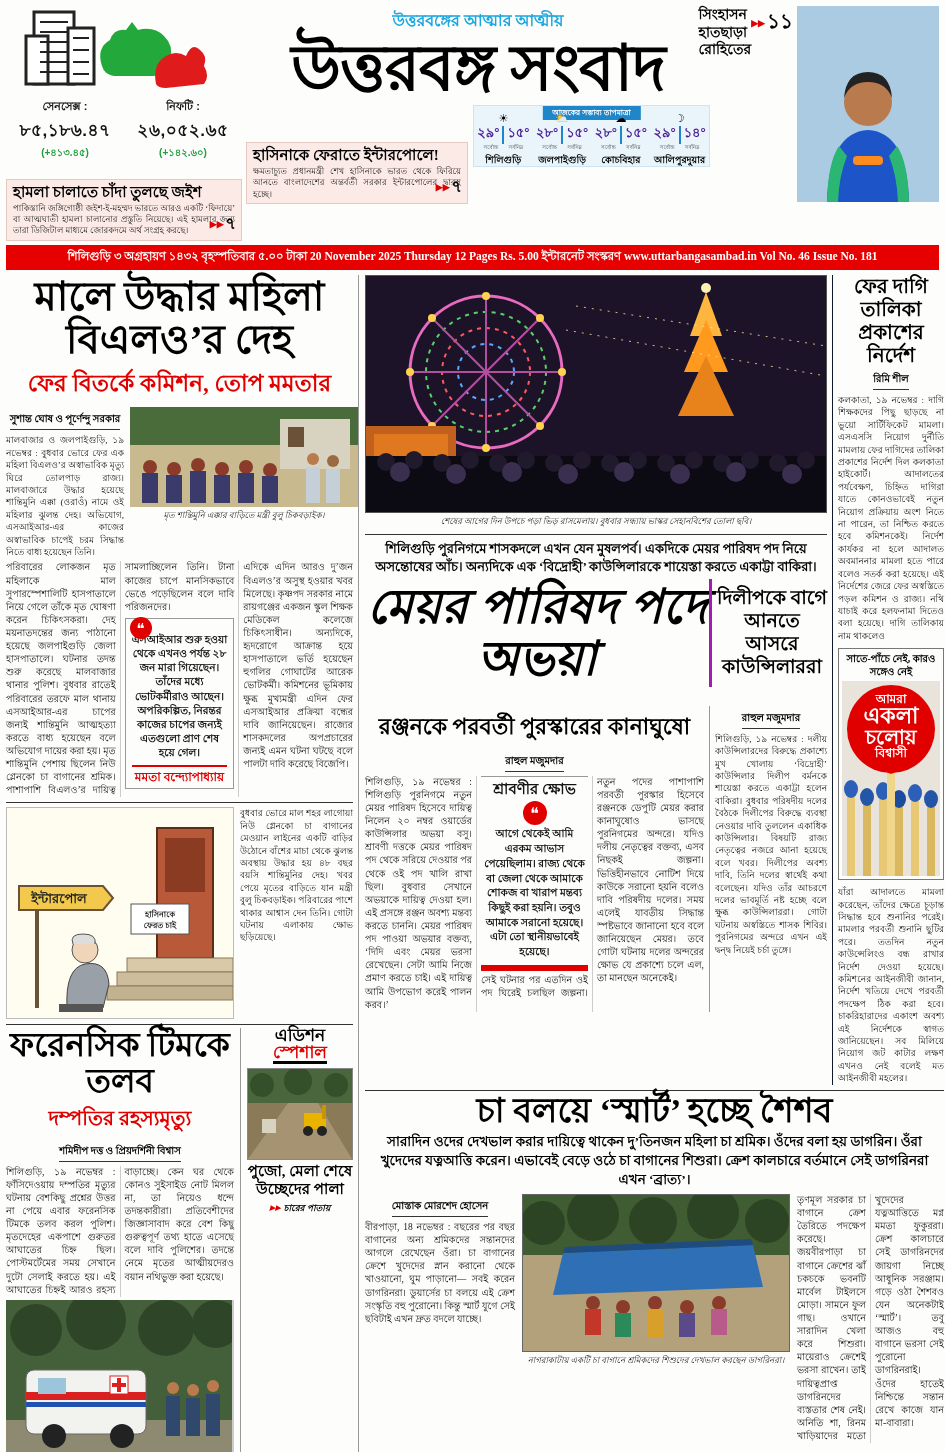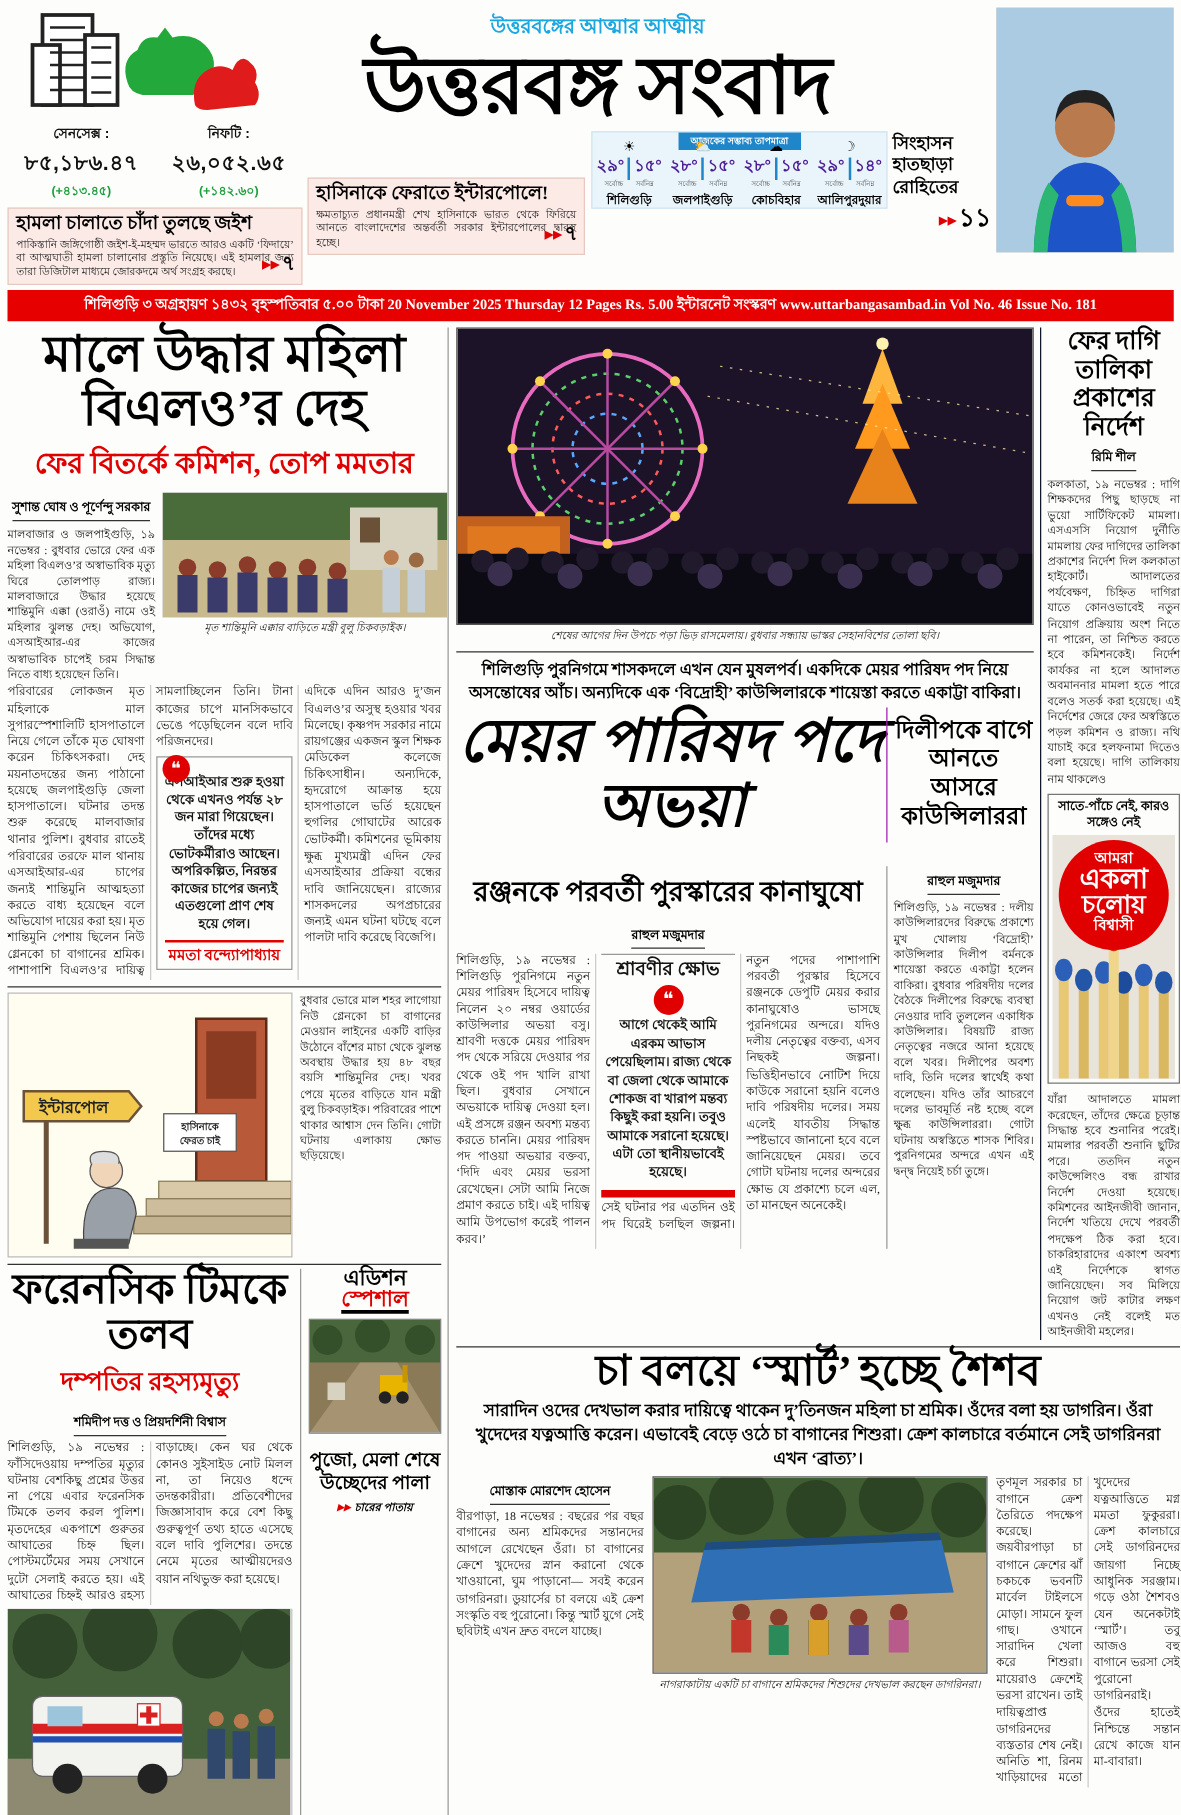--- a/index.html
+++ b/index.html
@@ -12,32 +12,32 @@
   .stocks { text-align:center; }
   .stock-row { display:flex; justify-content:space-around; font-family:"Liberation Sans",sans-serif; }
   .stock-cell { width:50%; }
   .stock-label { font-size:11px; font-weight:bold; color:#111; }
   .stock-val { font-size:17px; font-weight:bold; color:#111; letter-spacing:.5px; }
   .stock-chg { font-size:10px; font-weight:bold; color:#1e9e3e; }
   .mh-center { flex:1; text-align:center; padding:0 4px; }
   .tagline { color:#1ba7e0; font-weight:bold; font-size:16px; padding-top:2px; }
   .brand { font-size:64px; font-weight:900; color:#000; line-height:1.05; letter-spacing:-1px; }
   .mh-right { width:225px; flex:none; display:flex; }
-  .sport-teaser { width:83px; display:flex; flex-direction:column; justify-content:flex-end; padding:0 4px 10px 0; }
+  .sport-teaser { width:83px; display:flex; flex-direction:row; justify-content:flex-end; padding:0 4px 10px 0; }
   .sport-title { font-size:14px; font-weight:bold; line-height:1.25; }
   .rohit { width:142px; height:196px; position:relative; overflow:hidden; background:linear-gradient(#c3dcee,#9dc2dc); flex:none; }
 
   .teaser { background:#fbeae6; border:1px solid #e8c9c2; padding:4px 6px 3px; position:relative; }
   .teaser-title { font-size:15px; font-weight:bold; line-height:1.15; margin-bottom:2px; }
   .teaser-body { font-size:8.5px; line-height:1.3; text-align:justify; color:#222; }
   .pageref { position:absolute; right:5px; bottom:2px; font-size:16px; font-weight:900; }
   .pageref::before { content:"▶▶"; color:#e00000; font-size:9px; vertical-align:2px; margin-right:2px; }
   .mh-row2 { display:flex; gap:5px; margin-top:3px; align-items:stretch; }
   .t-center { width:222px; flex:none; }
-  .t-left { margin-top:4px; height:62px; }
+  .t-left { margin-top:17px; height:62px; }
   .t-center { height:62px; }
 
   
   .weather { flex:1; background:#e9f5fb; border:1px solid #cfe4ef; position:relative; padding-top:8px; height:62px; }
   .w-head { position:absolute; top:0; left:50%; transform:translateX(-50%); background:#1f86c9; color:#fff; font-family:"Liberation Sans",sans-serif; font-size:7.5px; font-weight:bold; padding:1px 10px; white-space:nowrap; }
   .w-cities { display:flex; height:100%; }
   .w-city { flex:1; text-align:center; position:relative; padding-top:2px; }
   .w-icon { position:absolute; top:-1px; left:50%; transform:translateX(-50%); font-size:11px; line-height:1; }
   .w-temps { display:flex; justify-content:center; gap:3px; margin-top:10px; }
   .w-t { font-size:13px; font-weight:bold; font-family:"Liberation Sans",sans-serif; color:#4c1d95; line-height:1; }
@@ -84,32 +84,32 @@
   .f-col { width:228px; flex:none; }
   .f-hl { font-size:33px; }
   .f-sub { color:#e00000; font-size:20px; font-weight:900; text-align:center; margin:3px 0; }
   .amb-photo { height:168px; margin-top:3px; }
 
   .es-col { flex:1; border-left:1px solid #999; padding-left:6px; }
   .es-logo { text-align:center; line-height:.95; margin-bottom:4px; }
   .es-logo .l1 { font-size:17px; font-weight:900; }
   .es-logo .l2 { font-size:17px; font-weight:900; color:#e00000; border-bottom:3px solid #000; display:inline-block; }
   .es-photo { height:92px; border:1px solid #888; }
-  .es-title { font-size:15px; font-weight:900; text-align:center; line-height:1.2; margin-top:13px; }
+  .es-title { font-size:15px; font-weight:900; text-align:center; line-height:1.2; margin-top:2px; }
   .es-ref { font-size:9px; font-style:italic; font-weight:bold; text-align:center; margin-top:3px; }
   .es-ref::before { content:"▶▶"; color:#e00000; font-size:7px; margin-right:3px; vertical-align:1px; }
 
   .fest-head { text-align:center; font-size:17px; font-weight:900; padding:1px 0 3px; }
   .fest-head .red { color:#e00000; }
   .fest-photo { height:238px; border:1px solid #555; }
 
   .m-intro { font-size:13px; font-weight:bold; text-align:center; line-height:1.35; padding:5px 8px 4px; border-top:1px solid #333; margin-top:3px; }
   .m-hl-row { display:flex; align-items:stretch; }
   .m-hl { flex:1; font-size:48px; padding:2px 0;font-style:italic; }
-  .m-side { width:118px; flex:none; border-left:1px solid #a21caf; padding-left:5px; display:flex; flex-direction:column; justify-content:center; }
+  .m-side { width:118px; flex:none; border-left:3px solid #a21caf; padding-left:5px; display:flex; flex-direction:column; justify-content:center; }
   .m-side-hl { font-size:19px; font-weight:900; text-align:center; line-height:1.2; }
   .m-sub { font-size:22px; font-weight:900; text-align:center; padding:3px 0; }
   .m-body-row { display:flex; margin-top:19px; }
   .m-body-main { flex:1; padding-right:5px; }
   .m-body-side { width:118px; flex:none; border-left:1px solid #999; padding-left:5px; }
 
   .pullquote { border-top:1px solid #999; border-bottom:6px solid #e00000; padding:2px 2px 5px; margin:3px 0; break-inside:avoid; text-align:center; }
   .pq-title { font-size:15px; font-weight:900; }
   .pq-icon { width:24px; height:24px; border-radius:50%; background:#e00000; color:#fff; font-size:16px; line-height:26px; margin:2px auto; }
   .pq-text { font-size:10.5px; font-weight:bold; line-height:1.4; }

